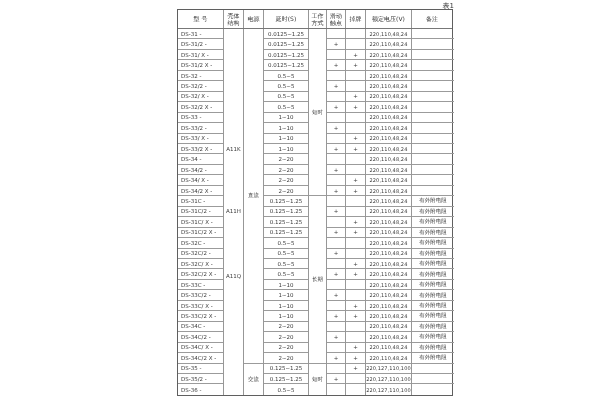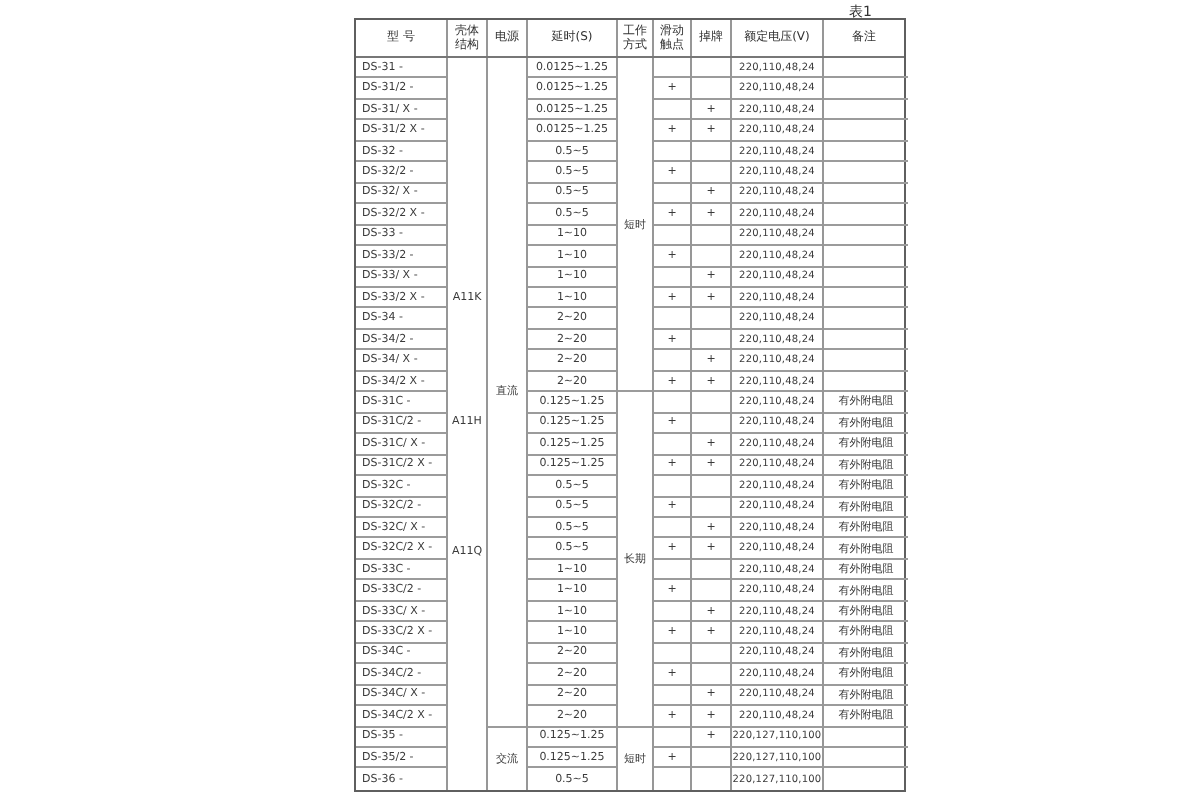--- a/index.html
+++ b/index.html
@@ -2,21 +2,21 @@
 <html><head>
 <meta charset="utf-8">
 <style>
   html,body{margin:0;padding:0;}
   body{
     width:600px;height:400px;background:#ffffff;position:relative;
     font-family:"DejaVu Sans","Liberation Sans",sans-serif;
     -webkit-font-smoothing:antialiased;
   }
   .tbl-label{
-    position:absolute;right:164px;top:1px;font-size:7px;color:#333;
+    position:absolute;right:146px;top:1px;font-size:7px;color:#333;
   }
   .tbl{
     position:absolute;left:177px;top:9px;width:276px;height:387px;
     border:1px solid #5f5f5f;box-sizing:border-box;background:#fff;
   }
   .thead{display:flex;height:19px;border-bottom:1px solid #777;box-sizing:border-box;}
   .th{
     display:flex;flex-direction:column;justify-content:center;align-items:center;
     font-size:6px;line-height:1.2;color:#333;text-align:center;
     border-right:1px solid #979797;box-sizing:border-box;overflow:hidden;white-space:nowrap;

